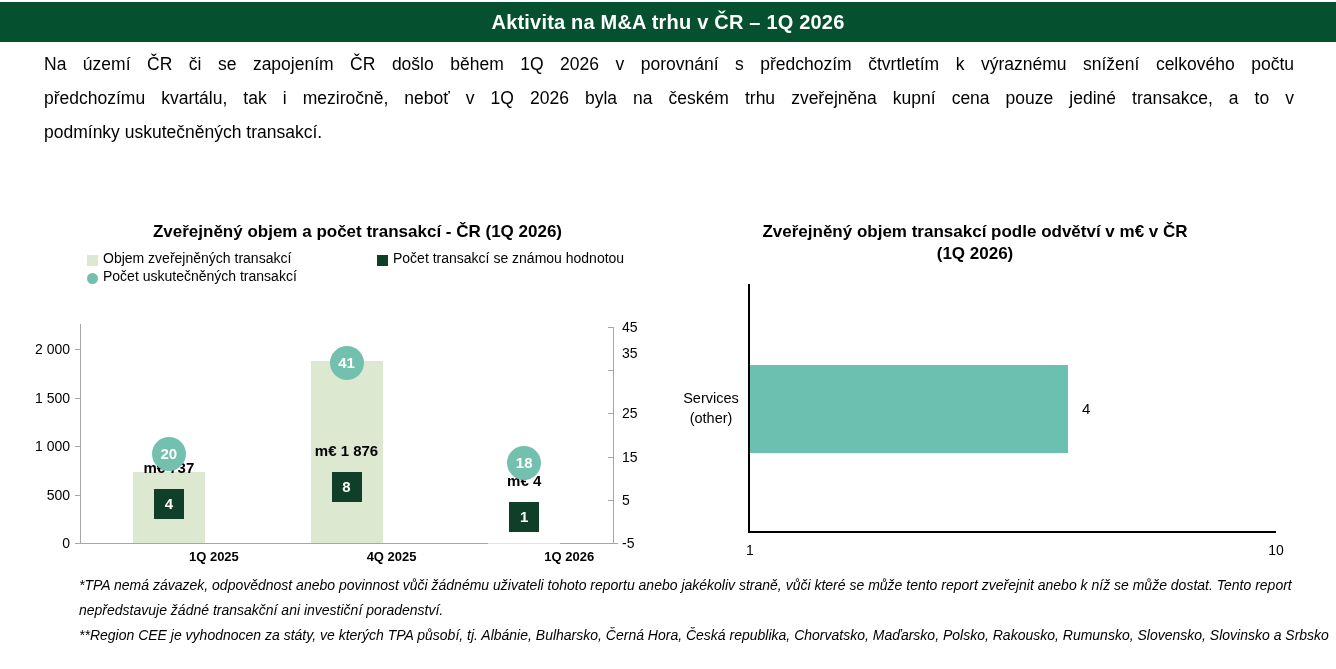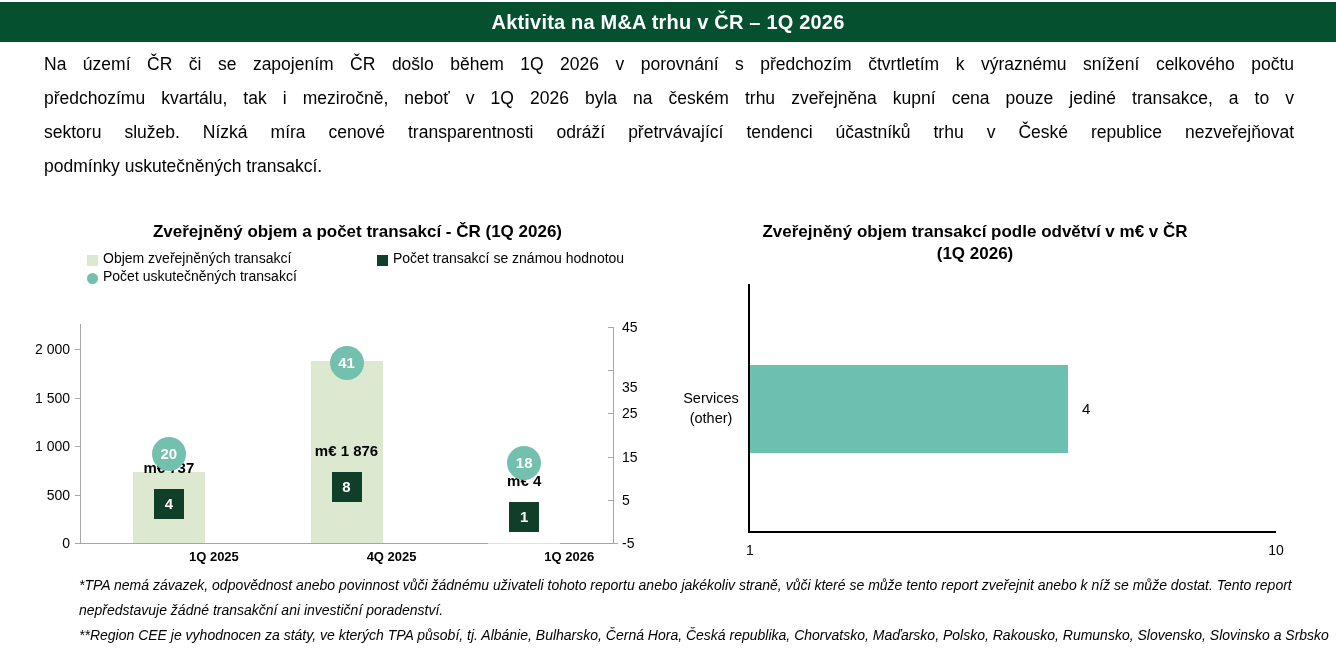--- a/index.html
+++ b/index.html
@@ -50,21 +50,20 @@
 
 <div id="page">
 
   <div class="header-bar" style="background: rgb(5, 81, 47);">
     <div class="header-title">Aktivita na M&amp;A trhu v ČR – 1Q 2026</div>
   </div>
 
   <div class="intro">
     <div class="intro-line">Na území ČR či se zapojením ČR došlo během 1Q 2026 v porovnání s předchozím čtvrtletím k výraznému snížení celkového počtu</div>
     <div class="intro-line">předchozímu kvartálu, tak i meziročně, neboť v 1Q 2026 byla na českém trhu zveřejněna kupní cena pouze jediné transakce, a to v</div>
-    <div class="intro-line">sektoru služeb. Nízká míra cenové transparentnosti odráží přetrvávající tendenci účastníků trhu v České republice nezveřejňovat</div>
     <div class="intro-line last">podmínky uskutečněných transakcí.</div>
   </div>
 
   <div id="combo-title" class="chart-title">Zveřejněný objem a počet transakcí - ČR (1Q 2026)</div>
 
   <div class="legend-item" style="left:87px; top:250px;">
     <span class="legend-marker" style="background: rgb(220, 232, 208);"></span>
     <span>Objem zveřejněných transakcí</span>
   </div>
   <div class="legend-item" style="left:377px; top:250px;">
@@ -92,21 +91,21 @@
       <div class="ticklabel left" style="left: -72px; top: 13px; width: 62px;">2 000</div>
       <div class="axline" style="left: 528px; top: 216px; width: 5px; height: 1px;"></div>
       <div class="ticklabel right" style="left: 542px; top: 207px; width: 40px;">-5</div>
       <div class="axline" style="left: 528px; top: 172.8px; width: 5px; height: 1px;"></div>
       <div class="ticklabel right" style="left: 542px; top: 163.8px; width: 40px;">5</div>
       <div class="axline" style="left: 528px; top: 129.6px; width: 5px; height: 1px;"></div>
       <div class="ticklabel right" style="left: 542px; top: 120.6px; width: 40px;">15</div>
       <div class="axline" style="left: 528px; top: 86.4px; width: 5px; height: 1px;"></div>
       <div class="ticklabel right" style="left: 542px; top: 77.4px; width: 40px;">25</div>
       <div class="axline" style="left: 528px; top: 43.2px; width: 5px; height: 1px;"></div>
-      <div class="ticklabel right" style="left: 542px; top: 51px; width: 40px;">35</div>
+      <div class="ticklabel right" style="left: 542px; top: 17px; width: 40px;">35</div>
       <div class="axline" style="left: 528px; top: 0px; width: 5px; height: 1px;"></div>
       <div class="ticklabel right" style="left: 542px; top: -9px; width: 40px;">45</div>
       <div class="cat" style="left: 18.8333px; top: 222px; width: 140px;">1Q 2025</div>
       <div class="bar" style="left: 52.8333px; top: 144.511px; width: 72px; height: 71.489px; background: rgb(220, 232, 208);"></div>
       <div class="datalabel" style="left: 28.8333px; top: 132.12px; width: 120px;">m€ 737</div>
       <div class="marker square" style="left: 73.8333px; top: 162.12px; width: 30px; height: 30px; line-height: 30px; background: rgb(15, 63, 40);">4</div>
       <div class="marker circle" style="left: 71.8333px; top: 91px; width: 34px; height: 34px; line-height: 34px; background: rgb(116, 192, 174);">20</div>
       <div class="cat" style="left: 196.5px; top: 222px; width: 140px;">4Q 2025</div>
       <div class="bar" style="left: 230.5px; top: 34.028px; width: 72px; height: 181.972px; background: rgb(220, 232, 208);"></div>
       <div class="datalabel" style="left: 206.5px; top: 114.84px; width: 120px;">m€ 1 876</div>

